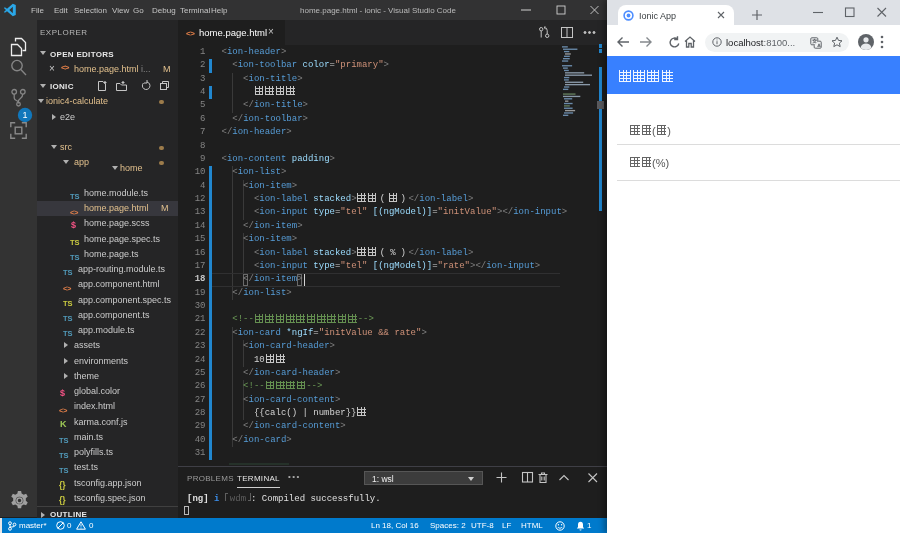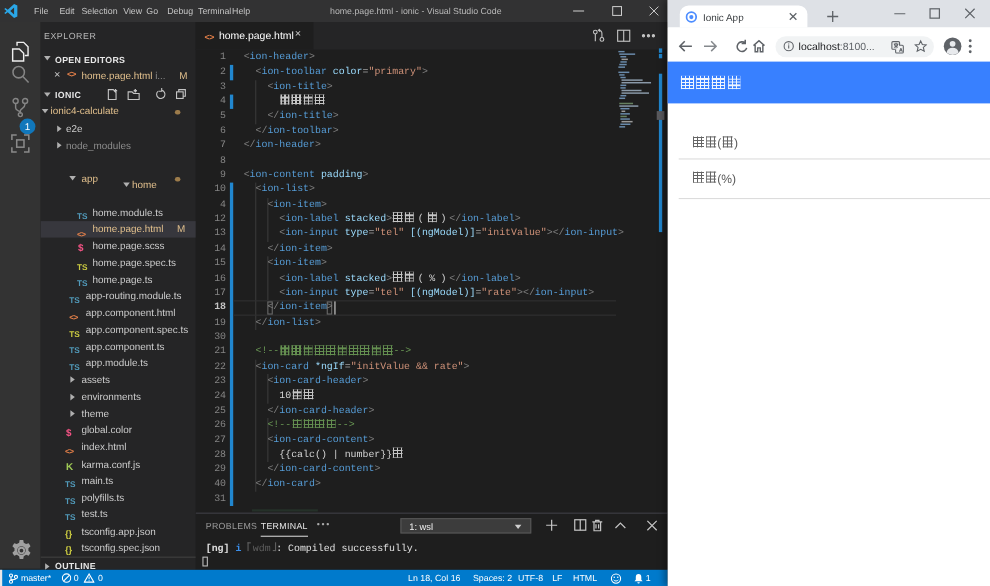--- a/index.html
+++ b/index.html
@@ -126,23 +126,24 @@
       </div>
 <div class="trow" style="top:74.4px;">
         <span class="tri-d" style="left:1px;top:5px"></span>
         <span class="ab" style="left:9px;color:#e2c08d">ionic4-calculate</span>
         <div class="ab" style="left:122px;top:5.5px;width:4.5px;height:4.5px;border-radius:50%;background:#9d7c4b"></div>
       </div>
 <div class="trow" style="top:89.7px;">
         <span class="tri-r" style="left:15px;top:4px"></span>
         <span class="ab" style="left:23px;color:#cccccc">e2e</span>
       </div>
-<div class="trow" style="top:104.9px;">
-        <span class="tri-r" style="left:15px;top:4px"></span>
-        <span class="ab" style="left:23px;color:#8c8c8c">node_modules</span>
+<div class="trow" style="top:120.2px;">
+        <span class="tri-d" style="left:14px;top:5px"></span>
+        <span class="ab" style="left:23px;color:#e2c08d">src</span>
+        <div class="ab" style="left:122px;top:5.5px;width:4.5px;height:4.5px;border-radius:50%;background:#9d7c4b"></div>
       </div>
 <div class="trow" style="top:135.4px;">
         <span class="tri-d" style="left:26px;top:5px"></span>
         <span class="ab" style="left:37px;color:#e2c08d">app</span>
         <div class="ab" style="left:122px;top:5.5px;width:4.5px;height:4.5px;border-radius:50%;background:#9d7c4b"></div>
       </div>
 <div class="trow" style="top:141px;margin-left:36px;">
         <span class="tri-d" style="left:39px;top:5px"></span>
         <span class="ab" style="left:47px;color:#e2c08d">home</span>
         <div class="ab" style="left:122px;top:5.5px;width:4.5px;height:4.5px;border-radius:50%;background:#9d7c4b"></div>

